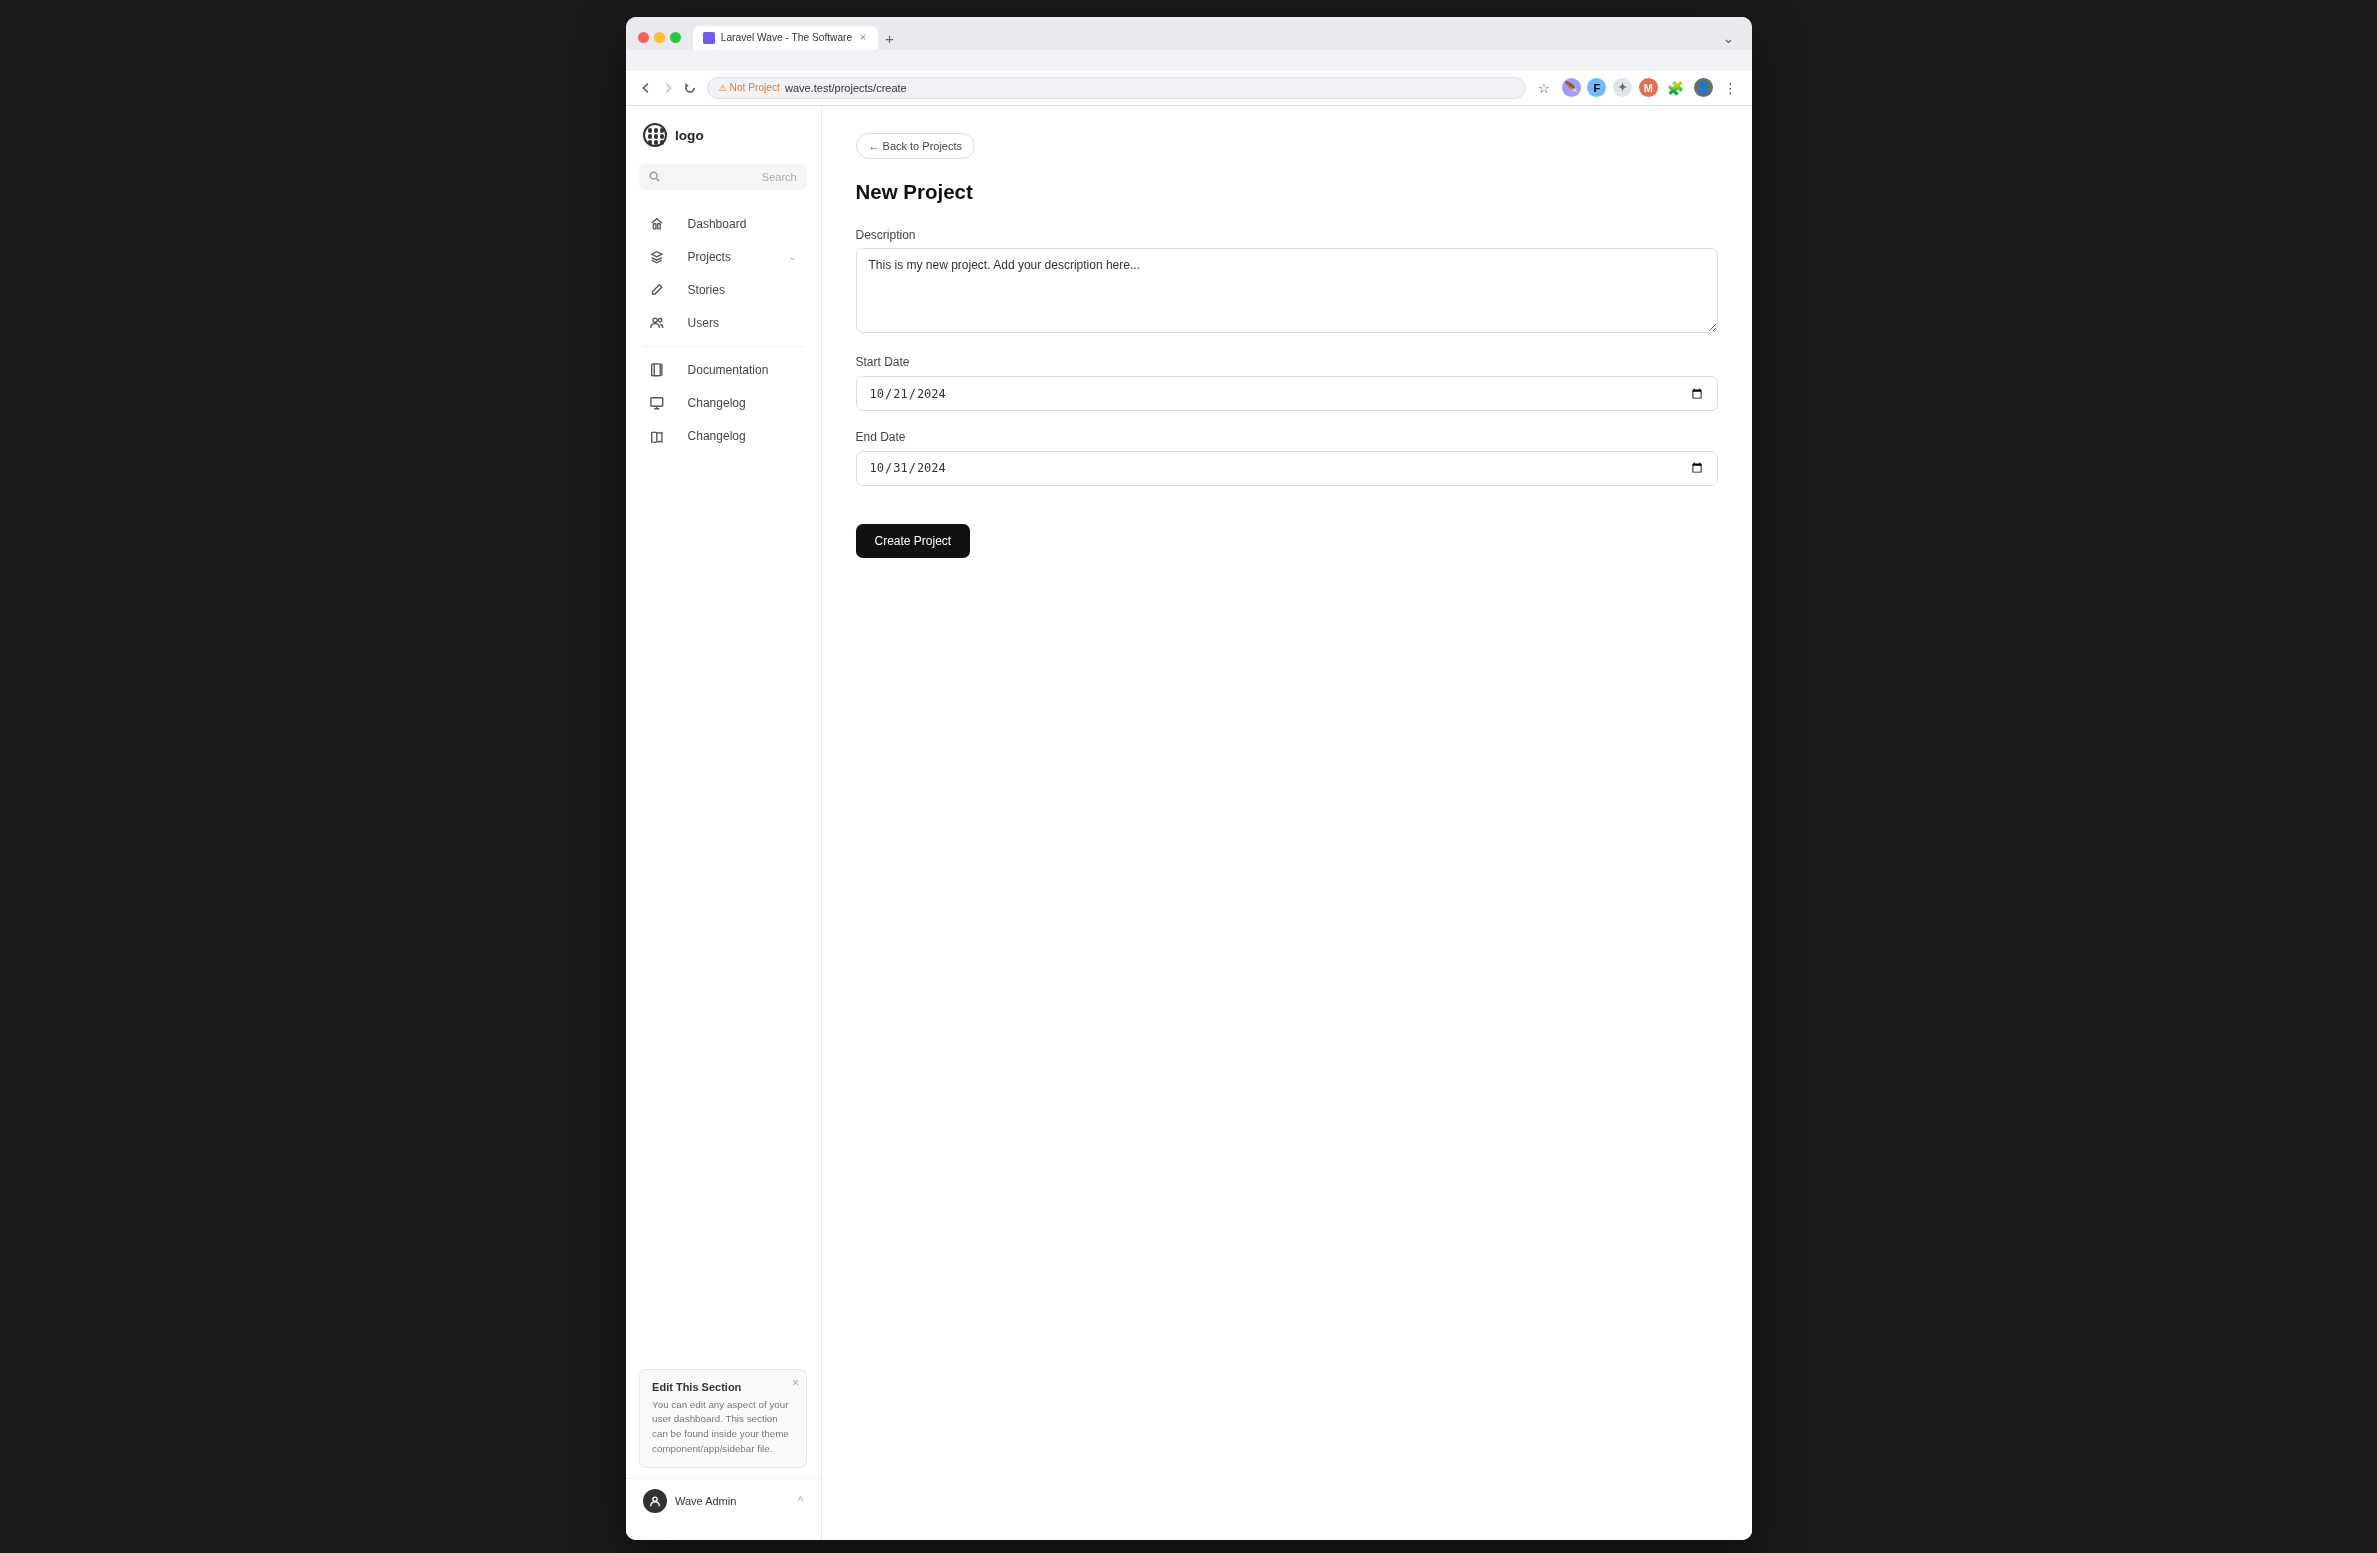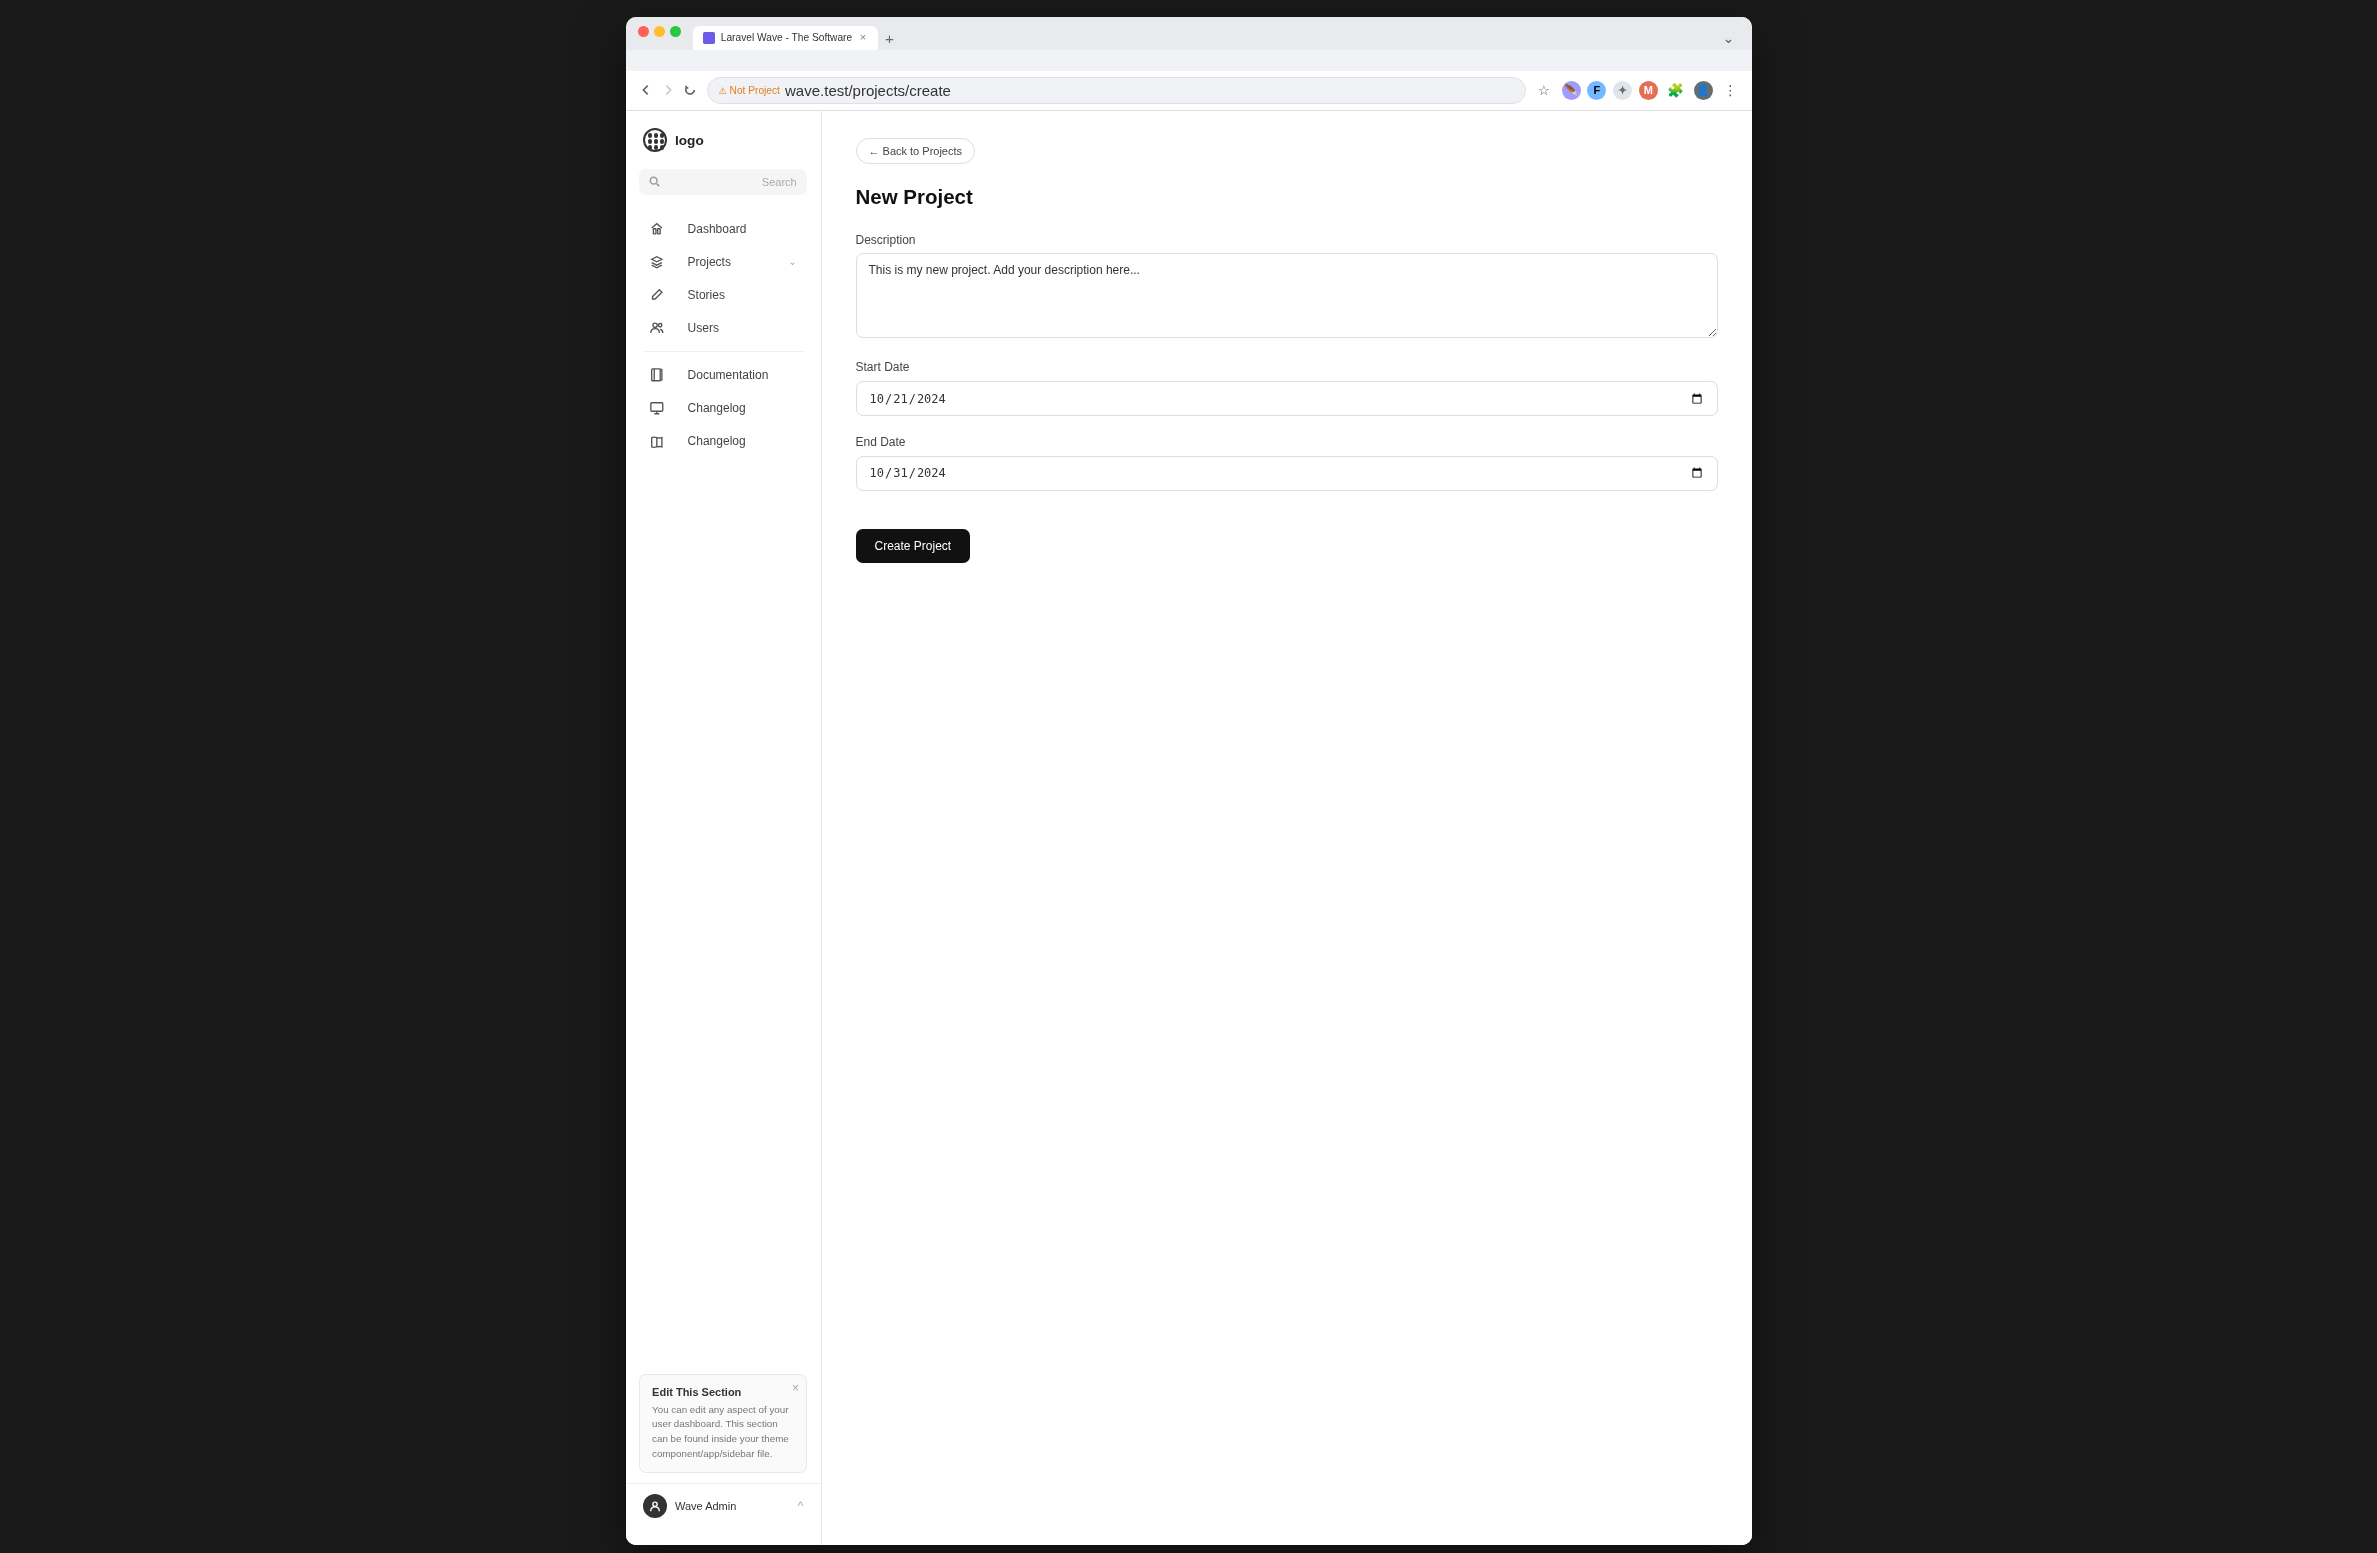--- a/index.html
+++ b/index.html
@@ -23,20 +23,21 @@
     }
 
     
     .browser-chrome {
       background: #e8eaed;
       padding: 8.5px 12px 0;
     }
 
     .browser-controls {
       display: flex;
+      align-items: center;
       gap: 6.8px;
       margin-bottom: 21px;
     }
 
     .traffic-lights {
       display: flex;
       gap: 5.1px;
       margin-right: 5.1px;
     }
     .traffic-light {
@@ -133,21 +134,21 @@
     .url-bar-icon {
       color: #e67e22;
       font-size: 9.4px;
       white-space: nowrap;
       display: flex;
       align-items: center;
       gap: 2.6px;
     }
 
     .url-bar-text {
-      font-size: 15px;
+      font-size: 11px;
       color: #333;
       flex: 1;
     }
 
     .toolbar-right {
       display: flex;
       align-items: center;
       gap: 6.8px;
     }
 

